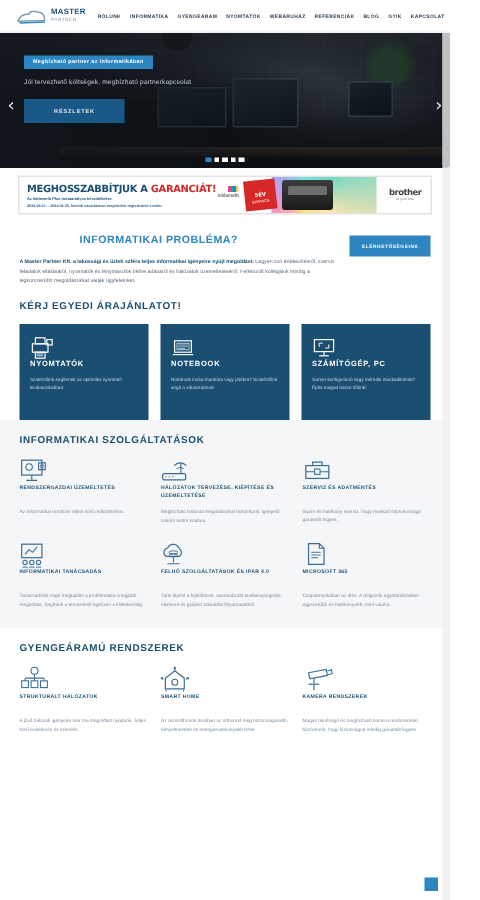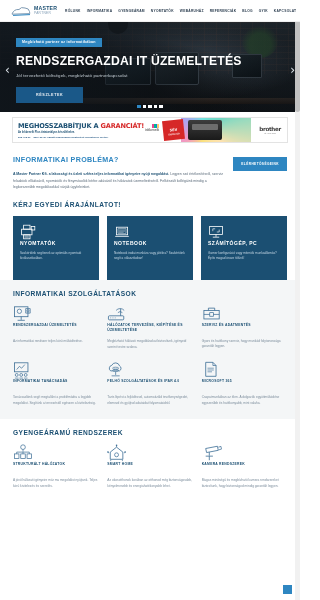--- a/index.html
+++ b/index.html
@@ -149,21 +149,21 @@
     position: absolute; right: 6px; top: 50%; transform: translateY(-50%); text-align: center;
   }
   .bro-name { font-size: 5.6px; font-weight: bold; color: #3f3f3f; font-family: "DejaVu Sans", sans-serif; letter-spacing: -.3px; }
   .bro-tag { font-size: 2.3px; color: #8a8a8a; }
 
   
   .infoblock { padding: 6px 13px 10px; background:#fff; display:flex; }
   .info-left { flex: 1; padding-right: 8px; }
   .info-h {
     font-size: 7.1px; font-weight: bold; color: #2e86c1;
-    letter-spacing: .35px; line-height: 1.45;
+    letter-spacing: .35px; line-height: 1.45; margin-left: 40px;
   }
   .info-p { font-size: 3.5px; color: #5b6b7a; line-height: 1.85; margin-top: 6px; }
   .info-p b { color: #1b4f72; }
   .info-btn {
     background: #2e86c1; color: #fff; font-size: 3.2px; font-weight: bold;
     letter-spacing: .4px; padding: 5px 8px; align-self: flex-start;
     margin-top: 2px; cursor: pointer; white-space: nowrap;
   }
 
   
@@ -249,21 +249,20 @@
       <div class="hero-monitor m1"></div>
       <div class="hero-monitor m2"></div>
       <div class="hero-monitor m3"></div>
       <div class="hero-desk"></div>
       <div class="hero-chair"></div>
     </div>
     <div class="hero-overlay"></div>
 
     <div class="hero-content">
       <div class="hero-badge">Megbízható partner az informatikában</div>
-      <div class="hero-title">RENDSZERGAZDAI IT ÜZEMELTETÉS</div>
       <div class="hero-sub">Jól tervezhető költségek, megbízható partnerkapcsolat</div>
       <div class="hero-btn">RÉSZLETEK</div>
     </div>
 
     <div class="hero-arrow arrow-left">‹</div>
     <div class="hero-arrow arrow-right">›</div>
 
     <div class="hero-dots">
       <span class="dot active"></span>
       <span class="dot"></span>

